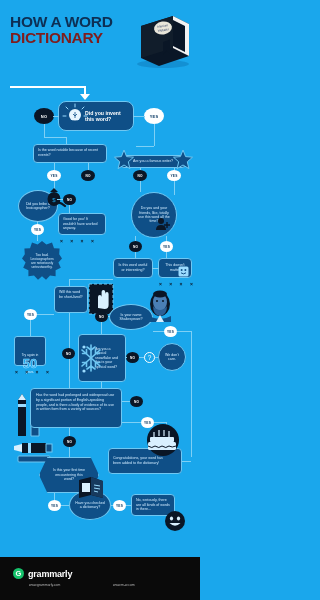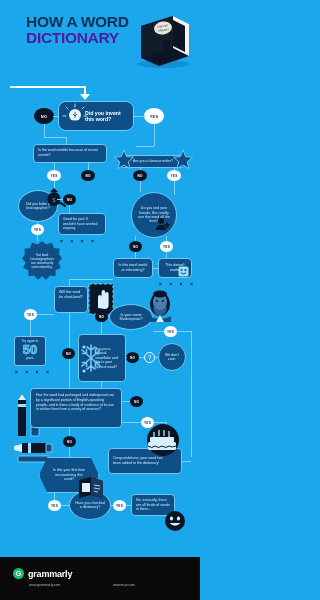--- a/index.html
+++ b/index.html
@@ -8,26 +8,26 @@
     background:#1aa7ec;
     font-family:"Liberation Sans",sans-serif;
     overflow:hidden;
     position:relative;
   }
   .stage{position:relative;width:200px;height:600px;overflow:hidden;}
 
   
   .header{position:absolute;left:0;top:0;width:200px;height:100px;}
   .title{
-    position:absolute;left:26px;top:14px;width:125px;
+    position:absolute;left:10px;top:14px;width:125px;
     font-weight:bold;font-size:15.5px;line-height:16px;
     letter-spacing:-0.3px;
   }
   .title .l1,.title .l2{color:#0d2f54;display:block;}
-  .title .l3{color:#4c1d95;display:block;}
+  .title .l3{color:#7f1d1d;display:block;}
   .book{position:absolute;left:133px;top:12px;width:60px;height:58px;}
 
   
   .ln{position:absolute;background:#7fd0f5;}
   .lnh{height:1px;}
   .lnv{width:1px;}
   .lnw{background:#ffffff;}
 
   
   .box{
@@ -91,21 +91,21 @@
     position:absolute;background:#0f4f87;color:#cfeaff;
     font-size:3.4px;line-height:4.2px;text-align:center;
     display:flex;align-items:center;justify-content:center;
     box-sizing:border-box;padding:4px;
     clip-path:polygon(50% 0%,61% 9%,75% 4%,80% 18%,94% 19%,93% 33%,100% 44%,91% 54%,97% 67%,84% 73%,84% 88%,70% 86%,60% 97%,50% 88%,40% 97%,30% 86%,16% 88%,16% 73%,3% 67%,9% 54%,0% 44%,7% 33%,6% 19%,20% 18%,25% 4%,39% 9%);
   }
 
   .badge50{
     position:absolute;background:#0f4f87;border:1px solid #6fc7f2;
     border-radius:3px;color:#cfeaff;text-align:center;box-sizing:border-box;
-    padding-top:2px;
+    padding-top:16px;
   }
   .badge50 .t{font-size:3.2px;line-height:4px;display:block;}
   .badge50 .n{font-size:13px;font-weight:bold;line-height:13px;display:block;color:#1aa7ec;
     -webkit-text-stroke:0.6px #9bdcff;}
   .badge50 .u{font-size:3px;line-height:4px;display:block;}
 
   
   .ico{position:absolute;}
   .star{position:absolute;color:#0f4f87;}
   svg{display:block;overflow:visible;}

